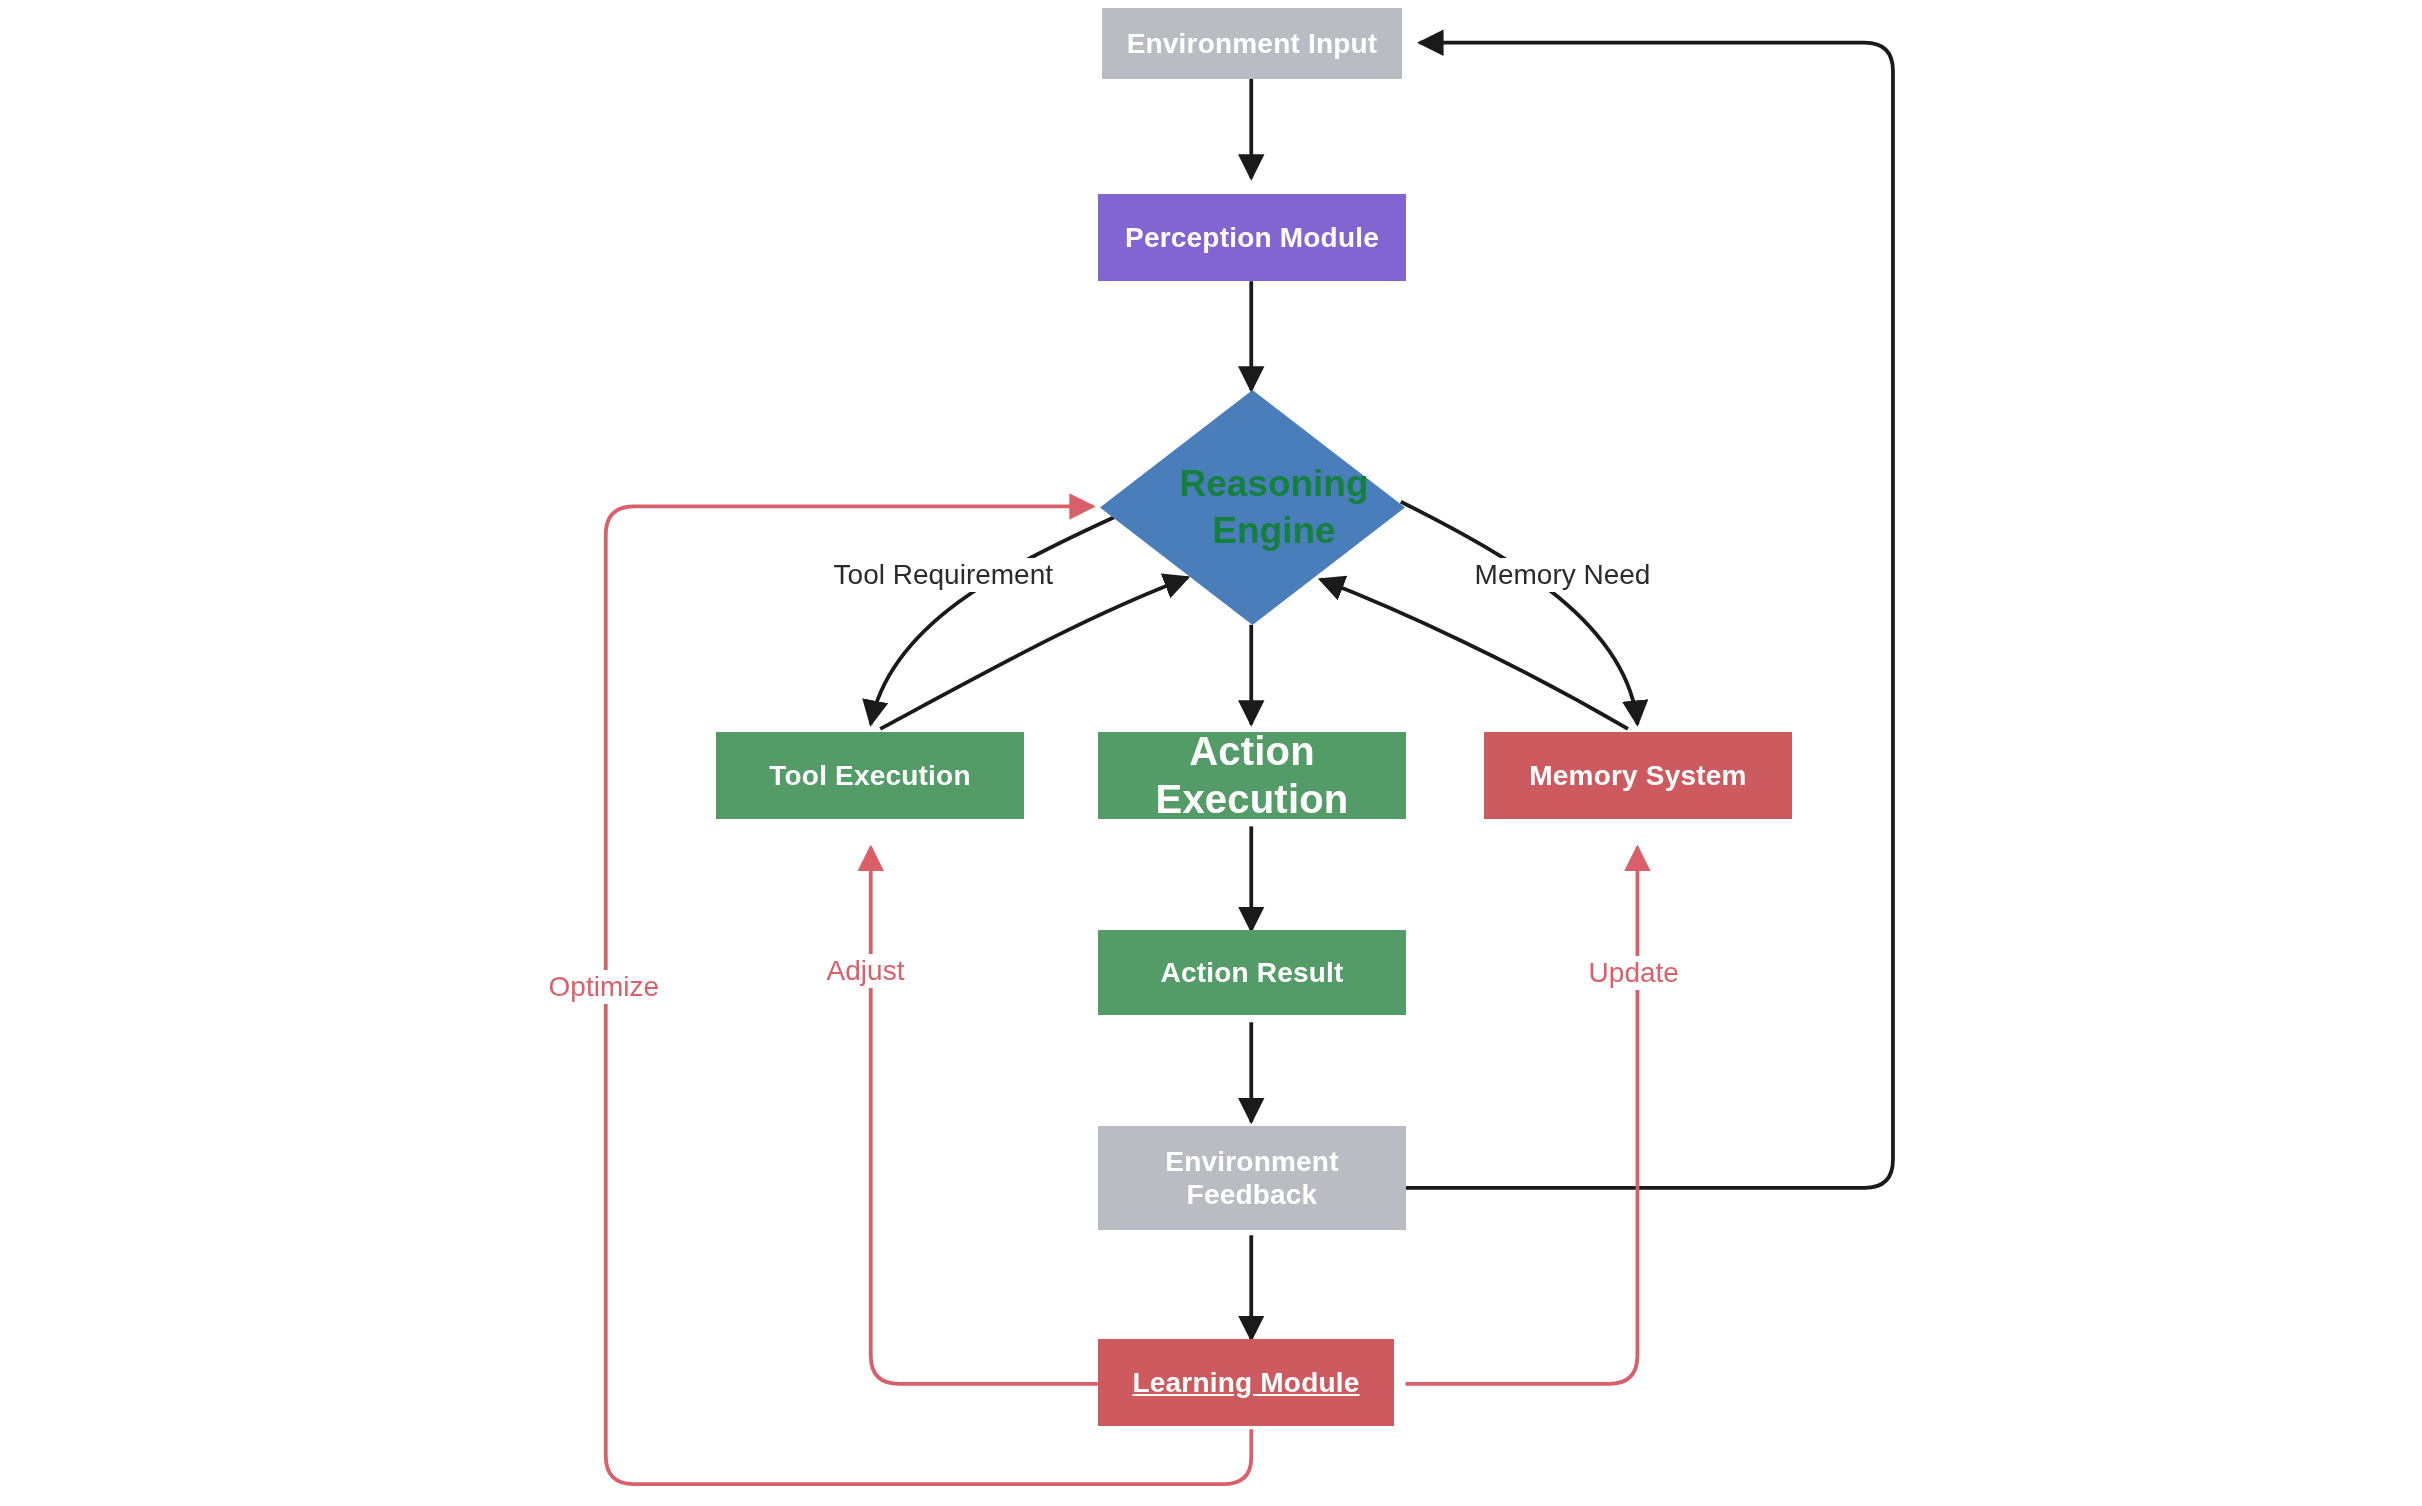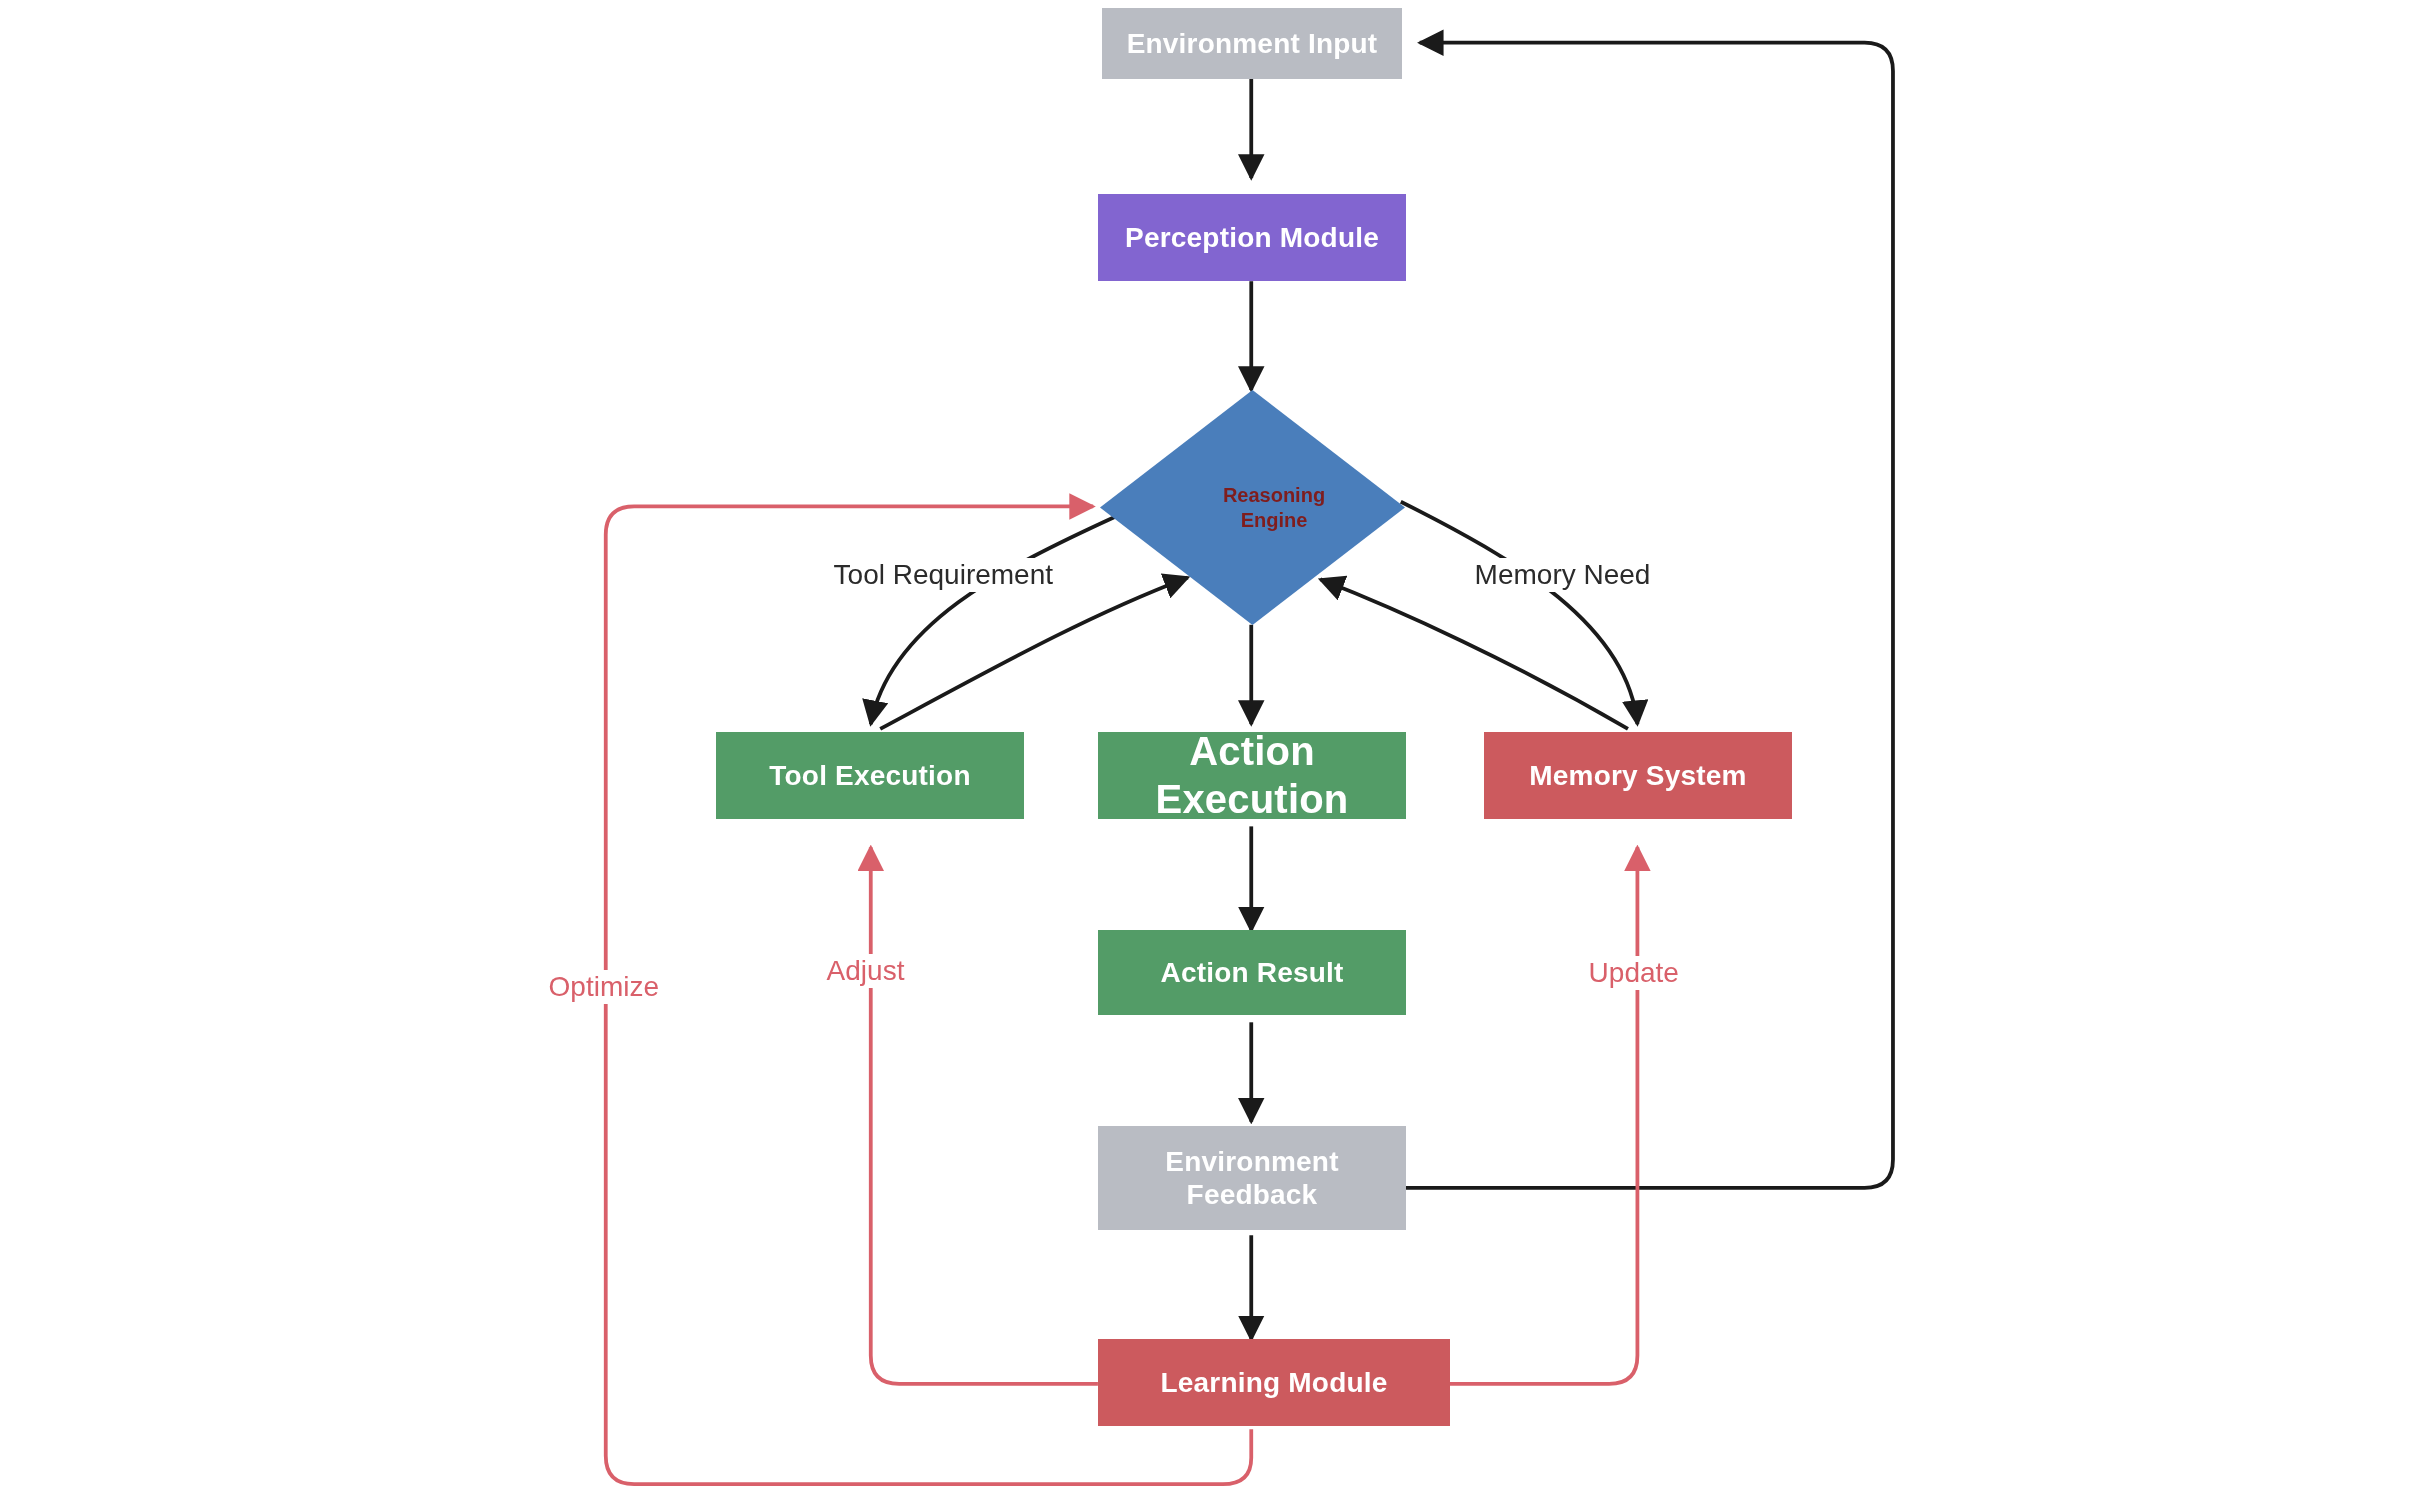--- a/index.html
+++ b/index.html
@@ -52,23 +52,23 @@
   }
   .diamond-shape {
     position: absolute;
     left: 0; top: 0;
     width: 100%;
     height: 100%;
   }
   .diamond-text {
     position: relative;
     z-index: 2;
-    color: #7f1d1d;
+    color: #15803d;
     font-weight: bold;
-    font-size: 20px;
+    font-size: 37px;
     line-height: 1.25;
     text-align: center;
     white-space: pre-line;
     margin-left: 43px;
   }
   .edge-label {
     position: absolute;
     z-index: 4;
     font-size: 28px;
     color: #2b2b2b;
@@ -154,21 +154,21 @@
 
   <div class="node rect" style="left:1098px; top:930px; width:308px; height:85px; background:#539c67; font-size:28px;">
     <span class="label">Action Result</span>
   </div>
 
   <div class="node rect" style="left:1098px; top:1126px; width:308px; height:104px; background:#b9bcc3; font-size:28px;">
     <span class="label">Environment
 Feedback</span>
   </div>
 
-  <div class="node rect" style="left:1098px; top:1339px; width:352px; height:87px; background:#cc5a5e; font-size:28px;">
+  <div class="node rect" style="left:1098px; top:1339px; width:296px; height:87px; background:#cc5a5e; font-size:28px;text-decoration:underline;">
     <span class="label">Learning Module</span>
   </div>
 
   <div class="edge-label" style="left:827px; top:558px;">Tool Requirement</div>
 
   <div class="edge-label" style="left:1468px; top:558px;">Memory Need</div>
 
   <div class="edge-label accent" style="left:542px; top:970px;">Optimize</div>
 
   <div class="edge-label accent" style="left:820px; top:954px;">Adjust</div>

